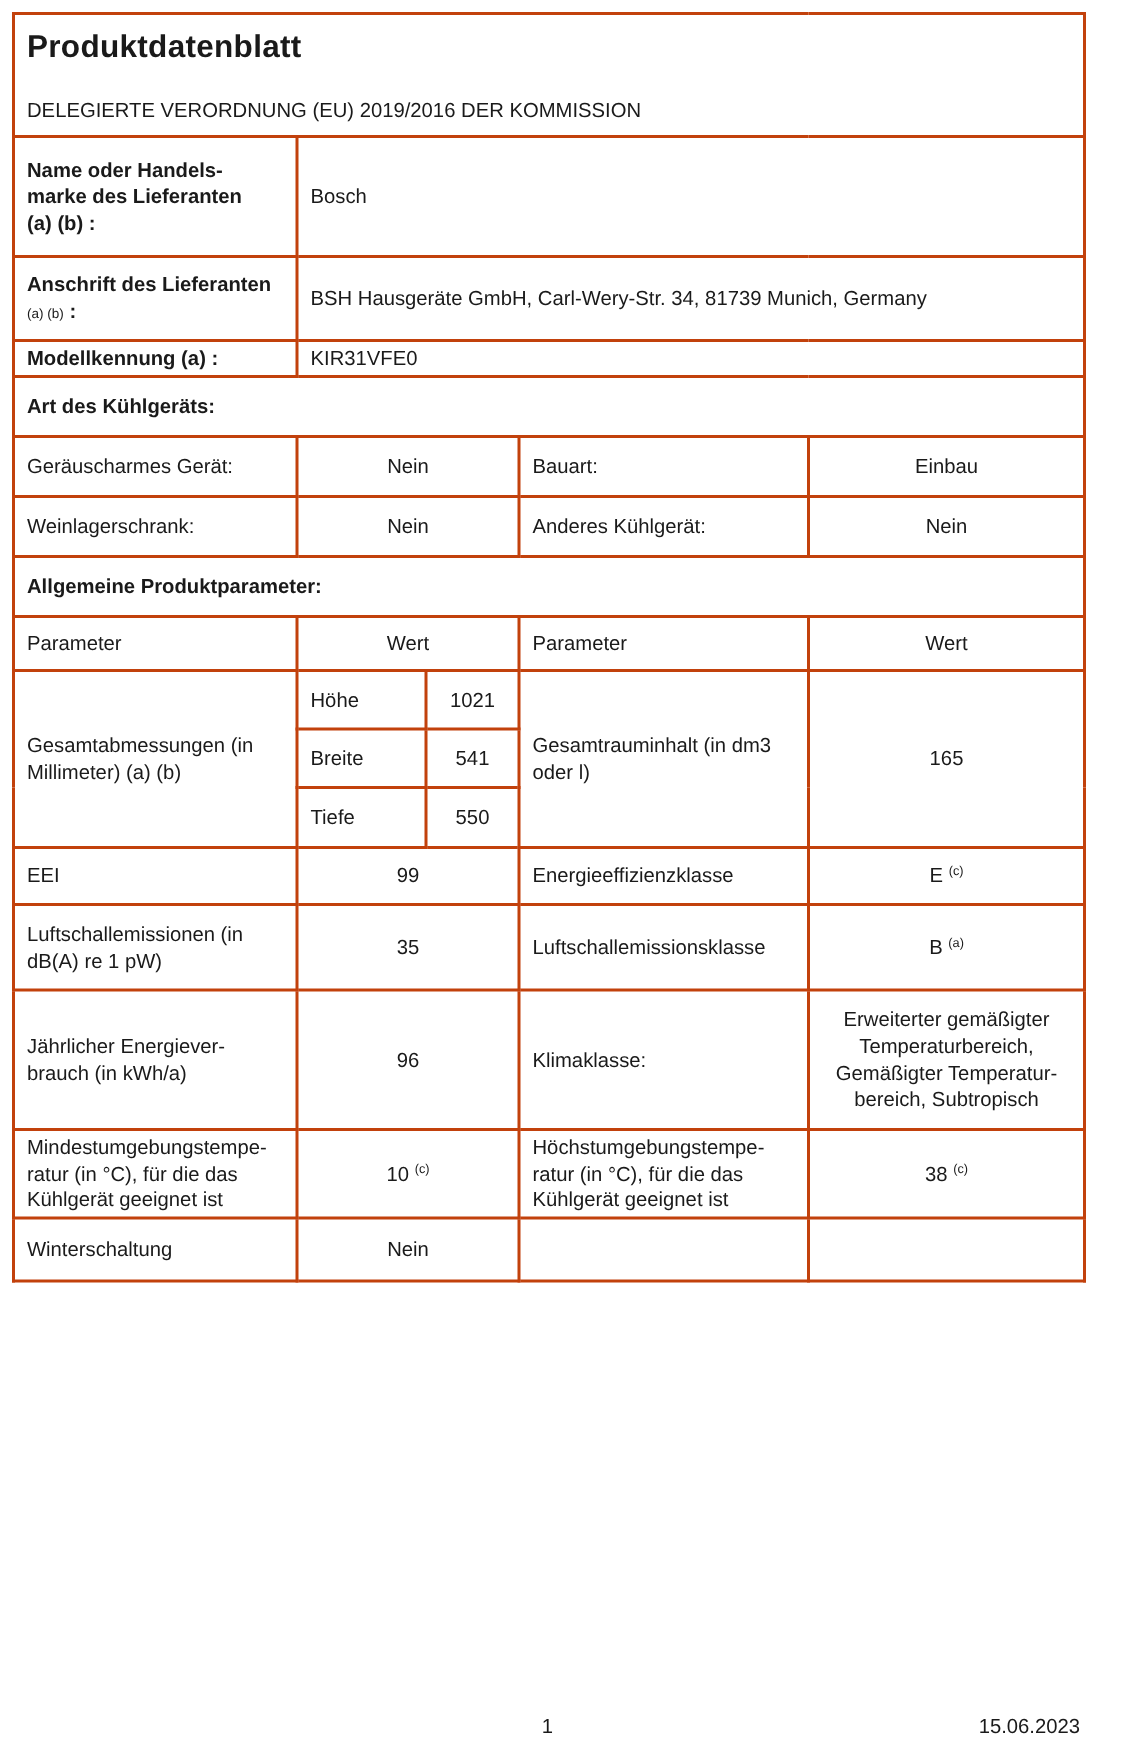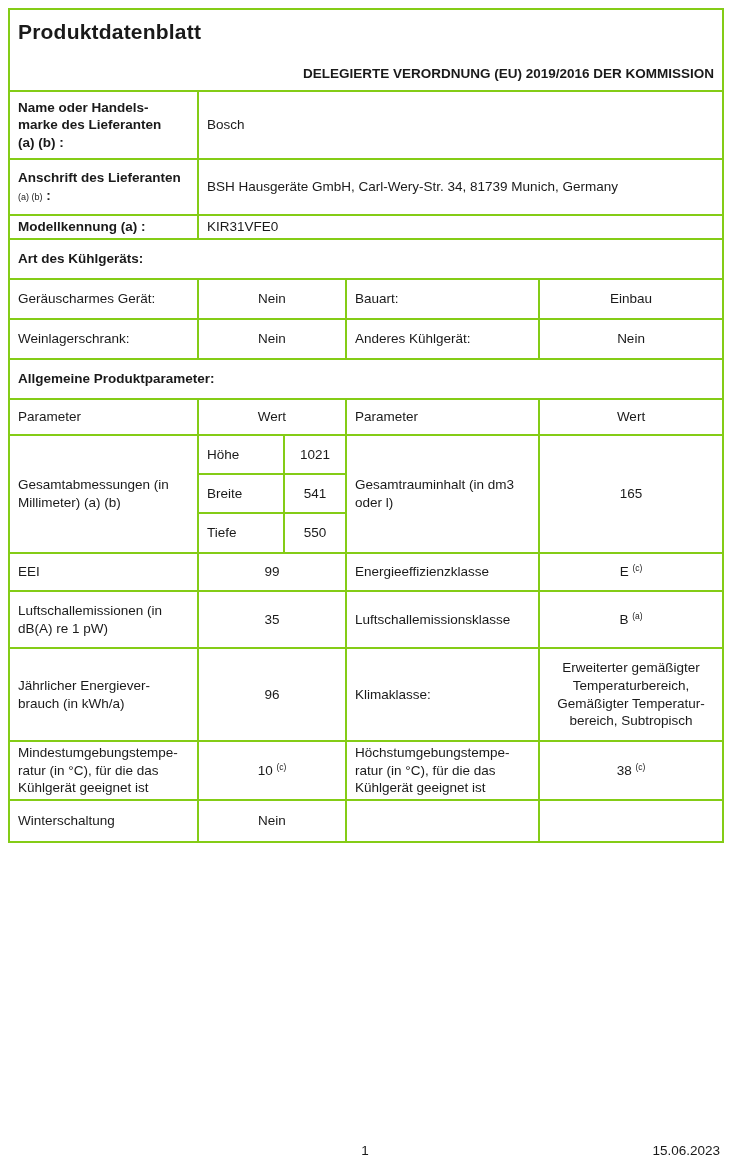--- a/index.html
+++ b/index.html
@@ -10,33 +10,33 @@
     color: #1a1a1a;
     position: relative;
   }
   .sheet { position: absolute; left: 8px; top: 8px; }
   table.datasheet {
     border-collapse: collapse;
     table-layout: fixed;
     width: 714px;
   }
   table.datasheet td {
-    border: 2px solid #84cc16;
+    border: 2px solid #c2410c;
     padding: 2px 8px;
     font-size: 13.5px;
     line-height: 1.3;
     vertical-align: middle;
     overflow: hidden;
   }
   .b  { font-weight: bold; }
   .c  { text-align: center; margin-left: 26px; }
   .pre { white-space: pre-line; }
   .title-cell { padding: 10px 6px 8px 6px; vertical-align: top; }
   .doc-title { font-size: 21px; font-weight: bold; letter-spacing: 0.2px; }
-  .doc-subtitle { font-size: 13.5px; margin-top: 20px; font-weight: bold; text-align: right; }
+  .doc-subtitle { font-size: 13.5px; margin-top: 20px; font-weight: normal; }
   .section-header td { font-weight: bold; }
   .sup {
     font-size: 8.5px;
     vertical-align: 5px;
     letter-spacing: 0;
   }
   .small-note { font-size: 9px; font-weight: normal; }
   .sub-label { padding-left: 8px; margin-left: 12px; }
   .footer {
     position: absolute;
@@ -65,21 +65,21 @@
     </colgroup>
     <tbody>
 
       <tr style="height:82px">
         <td colspan="5" class="title-cell">
           <div class="doc-title">Produktdatenblatt</div>
           <div class="doc-subtitle">DELEGIERTE VERORDNUNG (EU) 2019/2016 DER KOMMISSION</div>
         </td>
       </tr>
 
-      <tr style="height:68px">
+      <tr style="height:80px">
         <td class="b pre">Name oder Handels-
 marke des Lieferanten
 (a) (b) :</td>
         <td colspan="4">Bosch</td>
       </tr>
 
       <tr style="height:56px">
         <td>
           <div class="b">Anschrift des Lieferanten</div>
           <div><span class="small-note">(a) (b)</span><span class="b"> :</span></div>

